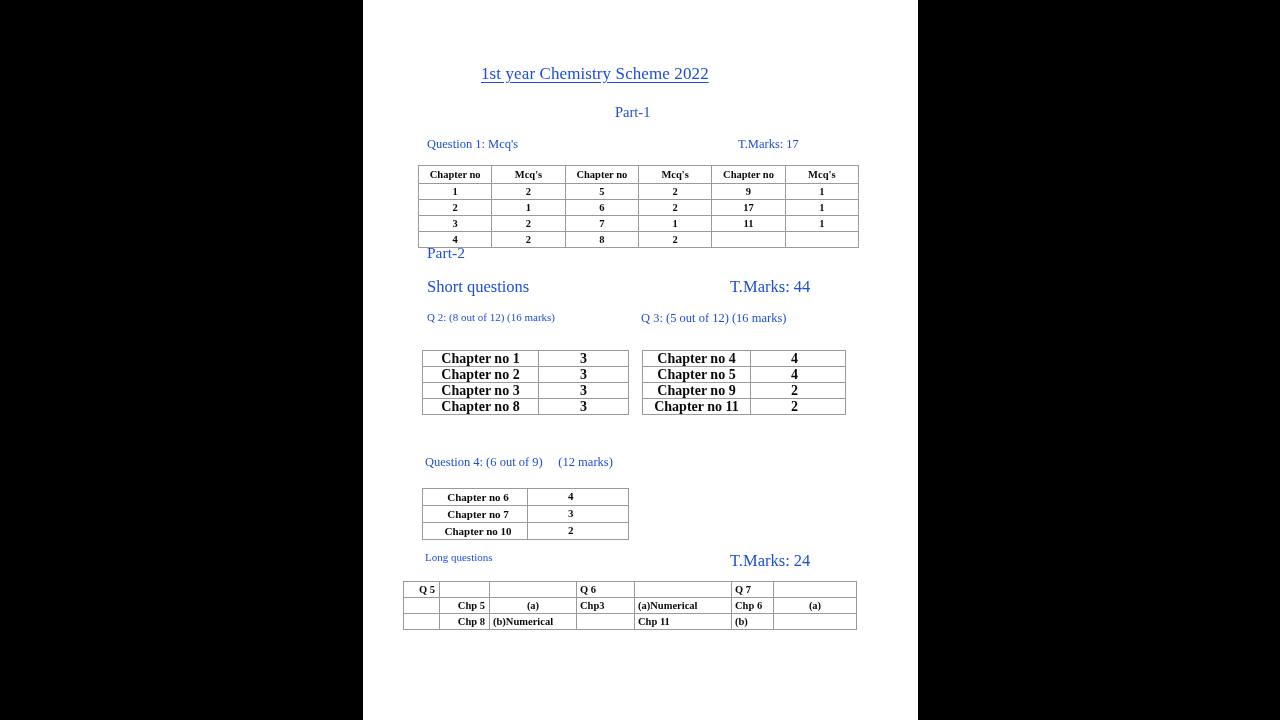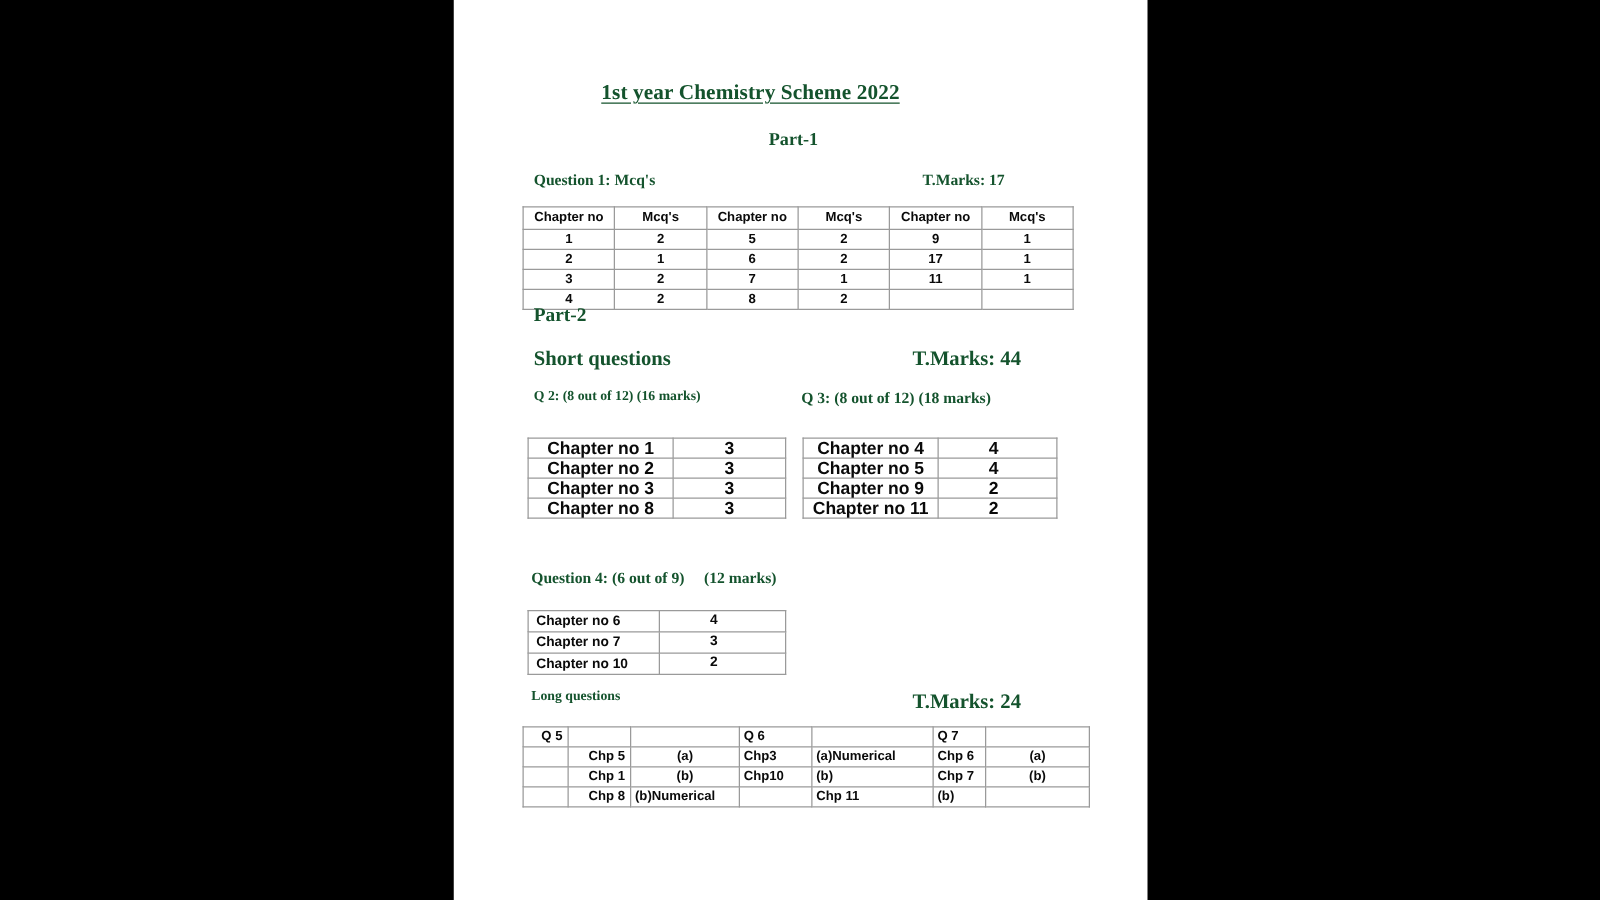--- a/index.html
+++ b/index.html
@@ -4,21 +4,21 @@
 <style>
   html,body{margin:0;padding:0;}
   body{
     width:1280px;height:720px;background:#000;overflow:hidden;
     font-family:"Liberation Serif", serif;
   }
   #page{
     position:absolute;left:363px;top:0;width:555px;height:720px;
     background:#ffffff;
   }
-  .tx{position:absolute;white-space:pre;font-weight:bold;color:#14532d;}
+  .tx{position:absolute;white-space:pre;font-weight:normal;color:#1d4ed8;}
 
   
   #title{
     left:118px;top:64px;font-size:17px;letter-spacing:.1px;
     text-decoration:underline;text-underline-offset:3px;
   }
   #part1{left:252px;top:104px;font-size:14.5px;text-align:center;}
   #q1label{left:64px;top:137px;font-size:12.5px;}
   #q1marks{left:375px;top:137px;font-size:12.5px;}
   #part2{left:64px;top:244px;font-size:15.5px;}
@@ -26,21 +26,21 @@
   #shortmarks{left:367px;top:277px;font-size:16.5px;}
   #q2label{left:64px;top:311px;font-size:11px;}
   #q3label{left:278px;top:311px;font-size:12.5px;}
   #q4label{left:62px;top:455px;font-size:12.5px;}
   #longq{left:62px;top:551px;font-size:11px;}
   #longmarks{left:367px;top:551px;font-size:16.5px;}
 
   
   table{
     position:absolute;border-collapse:collapse;
-    font-family:Liberation Sans, sans-serif;font-weight:bold;color:#0a0a0a;
+    font-family:Liberation Serif, serif;font-weight:bold;color:#0a0a0a;
     table-layout:fixed;
   }
   table td,table th{
     border:1px solid #9a9a9a;padding:0;margin:0;
     font-weight:bold;text-align:center;vertical-align:middle;
   }
 
   
   #mcq-table{left:55px;top:165px;width:440px;font-size:10.5px;}
   #mcq-table td{height:15px;line-height:15px;}
@@ -55,25 +55,25 @@
   .sq-table td.lbl{text-align:center;}
   .sq-table td.val{text-align:center;}
   #sq-left col.a{width:116px;} #sq-left col.b{width:90px;}
   #sq-right col.a{width:108px;} #sq-right col.b{width:95px;}
   #sq-right td.val{text-align:left;padding-left:40px;}
 
   
   #q4-table{left:59px;top:488px;width:206px;font-size:11px;}
   #q4-table td{height:16px;line-height:16px;}
   #q4-table col.a{width:105px;} #q4-table col.b{width:101px;}
-  #q4-table td.lbl{text-align:left;padding-left:6px;}
+  #q4-table td.lbl{text-align:center;padding-left:6px;}
   #q4-table td.val{text-align:left;padding-left:40px;vertical-align:top;line-height:14px;}
 
   
-  #lq-table{left:55px;top:581px;width:453px;font-size:10.5px;}
+  #lq-table{left:40px;top:581px;width:453px;font-size:10.5px;}
   #lq-table td{height:15px;line-height:15px;text-align:left;padding-left:3px;}
   #lq-table col.c1{width:36px;}
   #lq-table col.c2{width:50px;}
   #lq-table col.c3{width:87px;}
   #lq-table col.c4{width:58px;}
   #lq-table col.c5{width:97px;}
   #lq-table col.c6{width:42px;}
   #lq-table col.c7{width:83px;}
   #lq-table td.r{text-align:right;padding-right:4px;padding-left:0;}
   #lq-table td.ctr{text-align:center;padding-left:0;}
@@ -140,21 +140,21 @@
         <td></td>
       </tr>
     </tbody>
   </table>
 
   <div class="tx" id="part2">Part-2</div>
   <div class="tx" id="shortq">Short questions</div>
   <div class="tx" id="shortmarks">T.Marks: 44</div>
 
   <div class="tx" id="q2label">Q 2: (8 out of 12) (16 marks)</div>
-  <div class="tx" id="q3label">Q 3: (8 out of 12) (18 marks)</div>
+  <div class="tx" id="q3label">Q 3: (5 out of 12) (16 marks)</div>
 
   <table id="sq-left" class="sq-table">
     <colgroup>
         <col class="a">
         <col class="b">
       </colgroup>
     <tbody>
       <tr>
         <td class="lbl">Chapter no 1</td>
         <td class="val">3</td>
@@ -249,29 +249,20 @@
         <td class="r"></td>
         <td class="r">Chp 5</td>
         <td class="ctr">(a)</td>
         <td>Chp3</td>
         <td>(a)Numerical</td>
         <td>Chp 6</td>
         <td class="ctr">(a)</td>
       </tr>
       <tr>
         <td class="r"></td>
-        <td class="r">Chp 1</td>
-        <td class="ctr">(b)</td>
-        <td>Chp10</td>
-        <td>(b)</td>
-        <td>Chp 7</td>
-        <td class="ctr">(b)</td>
-      </tr>
-      <tr>
-        <td class="r"></td>
         <td class="r">Chp 8</td>
         <td>(b)Numerical</td>
         <td></td>
         <td>Chp 11</td>
         <td>(b)</td>
         <td></td>
       </tr>
     </tbody>
   </table>
 

